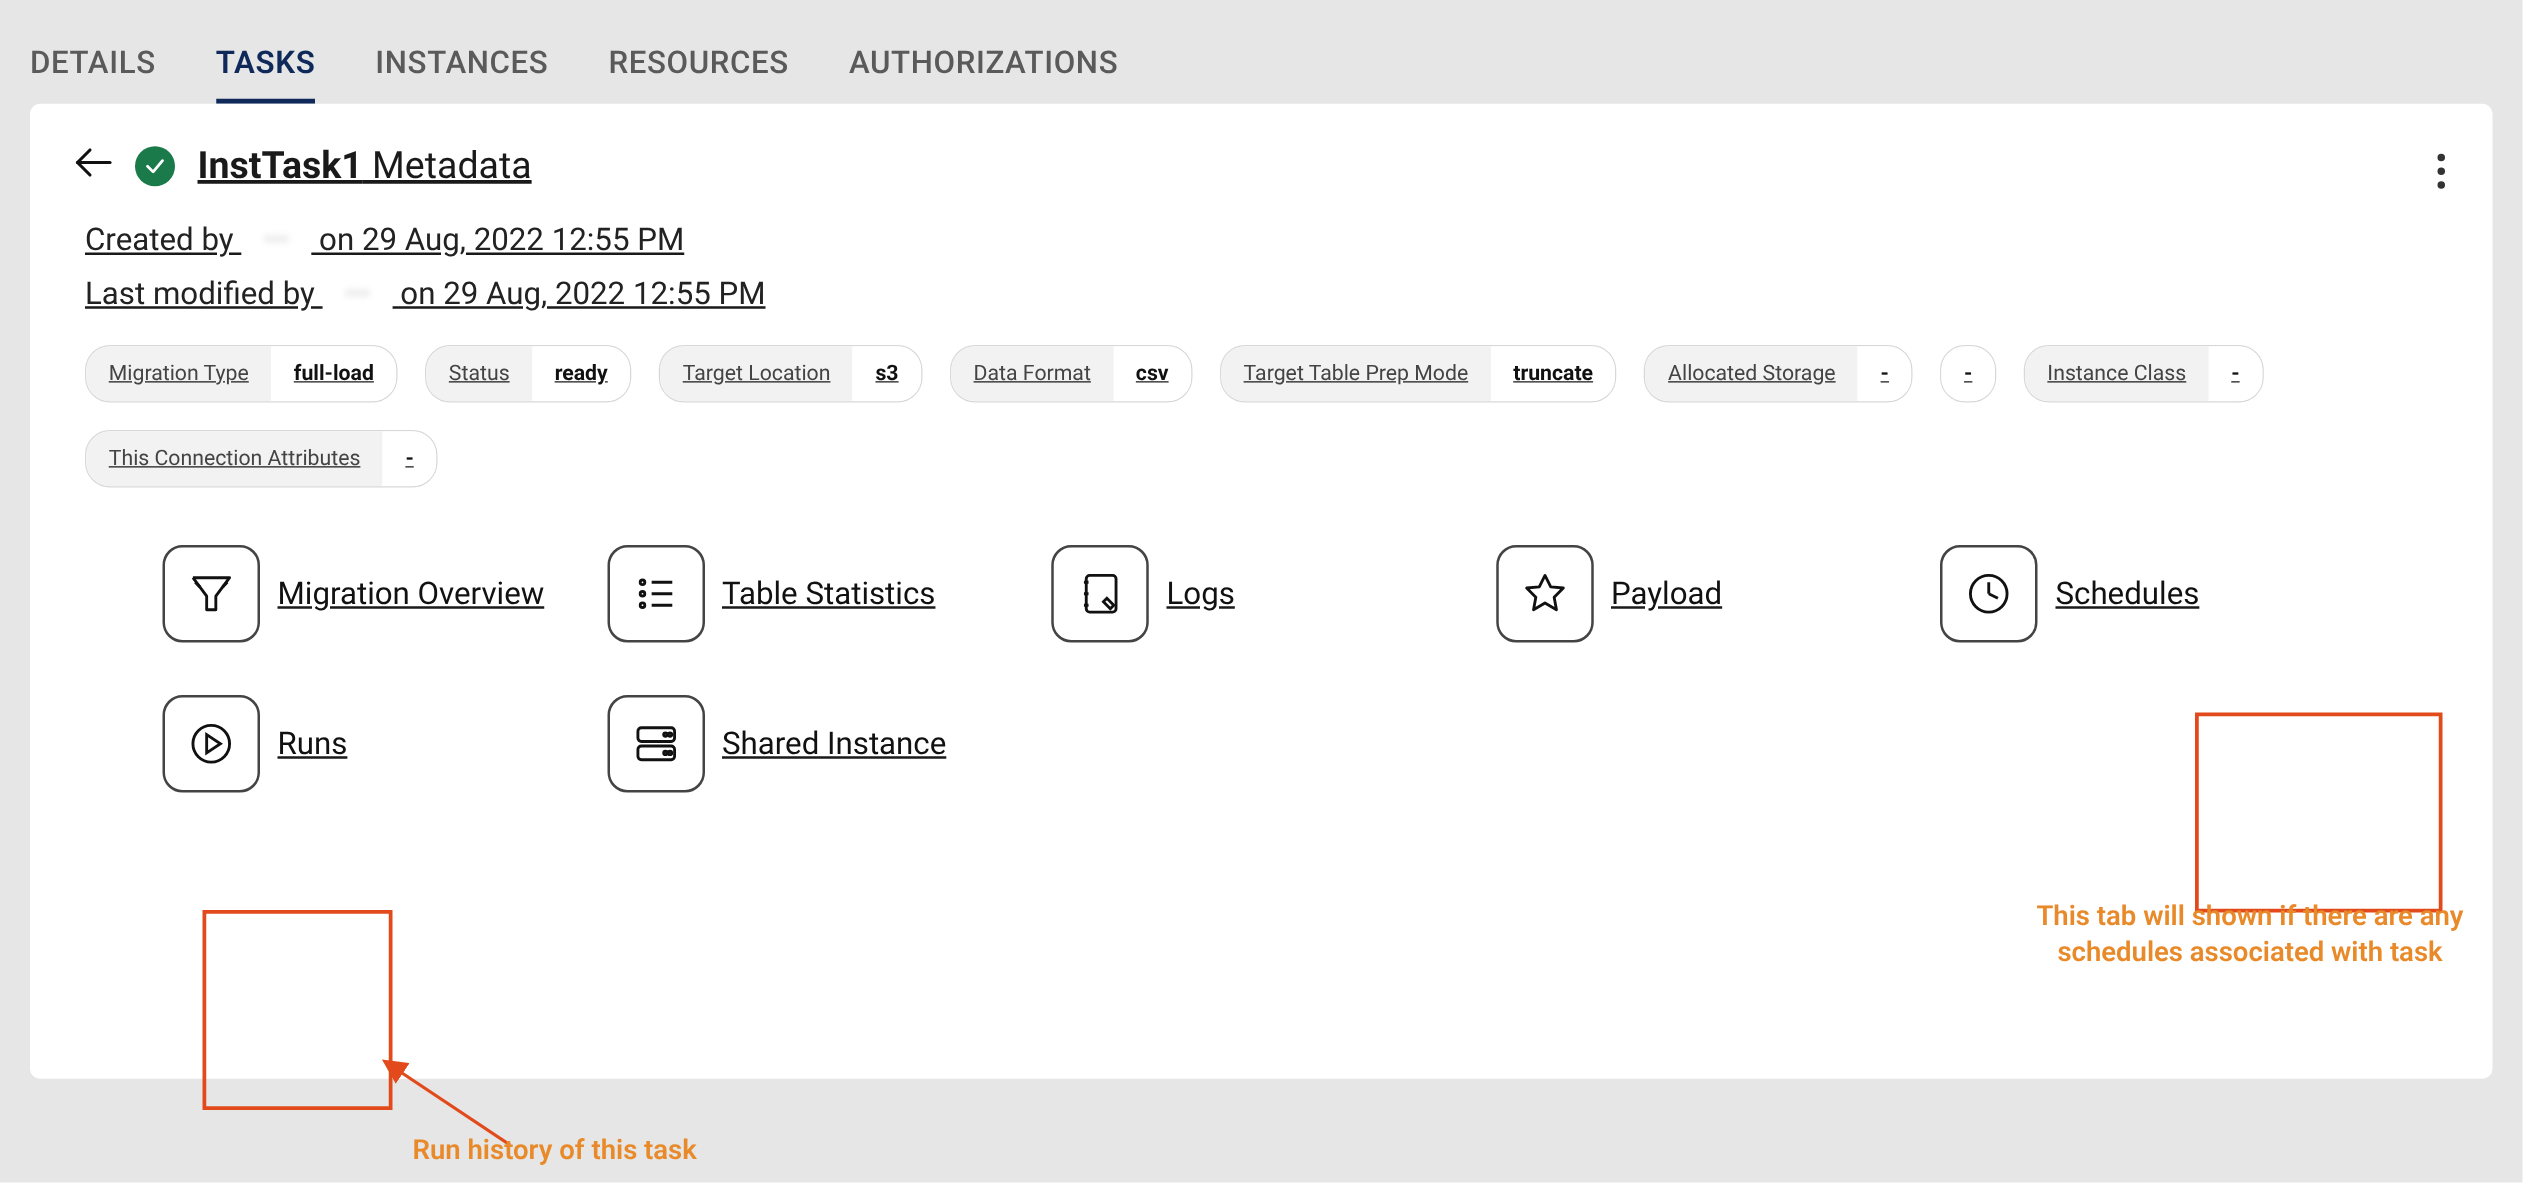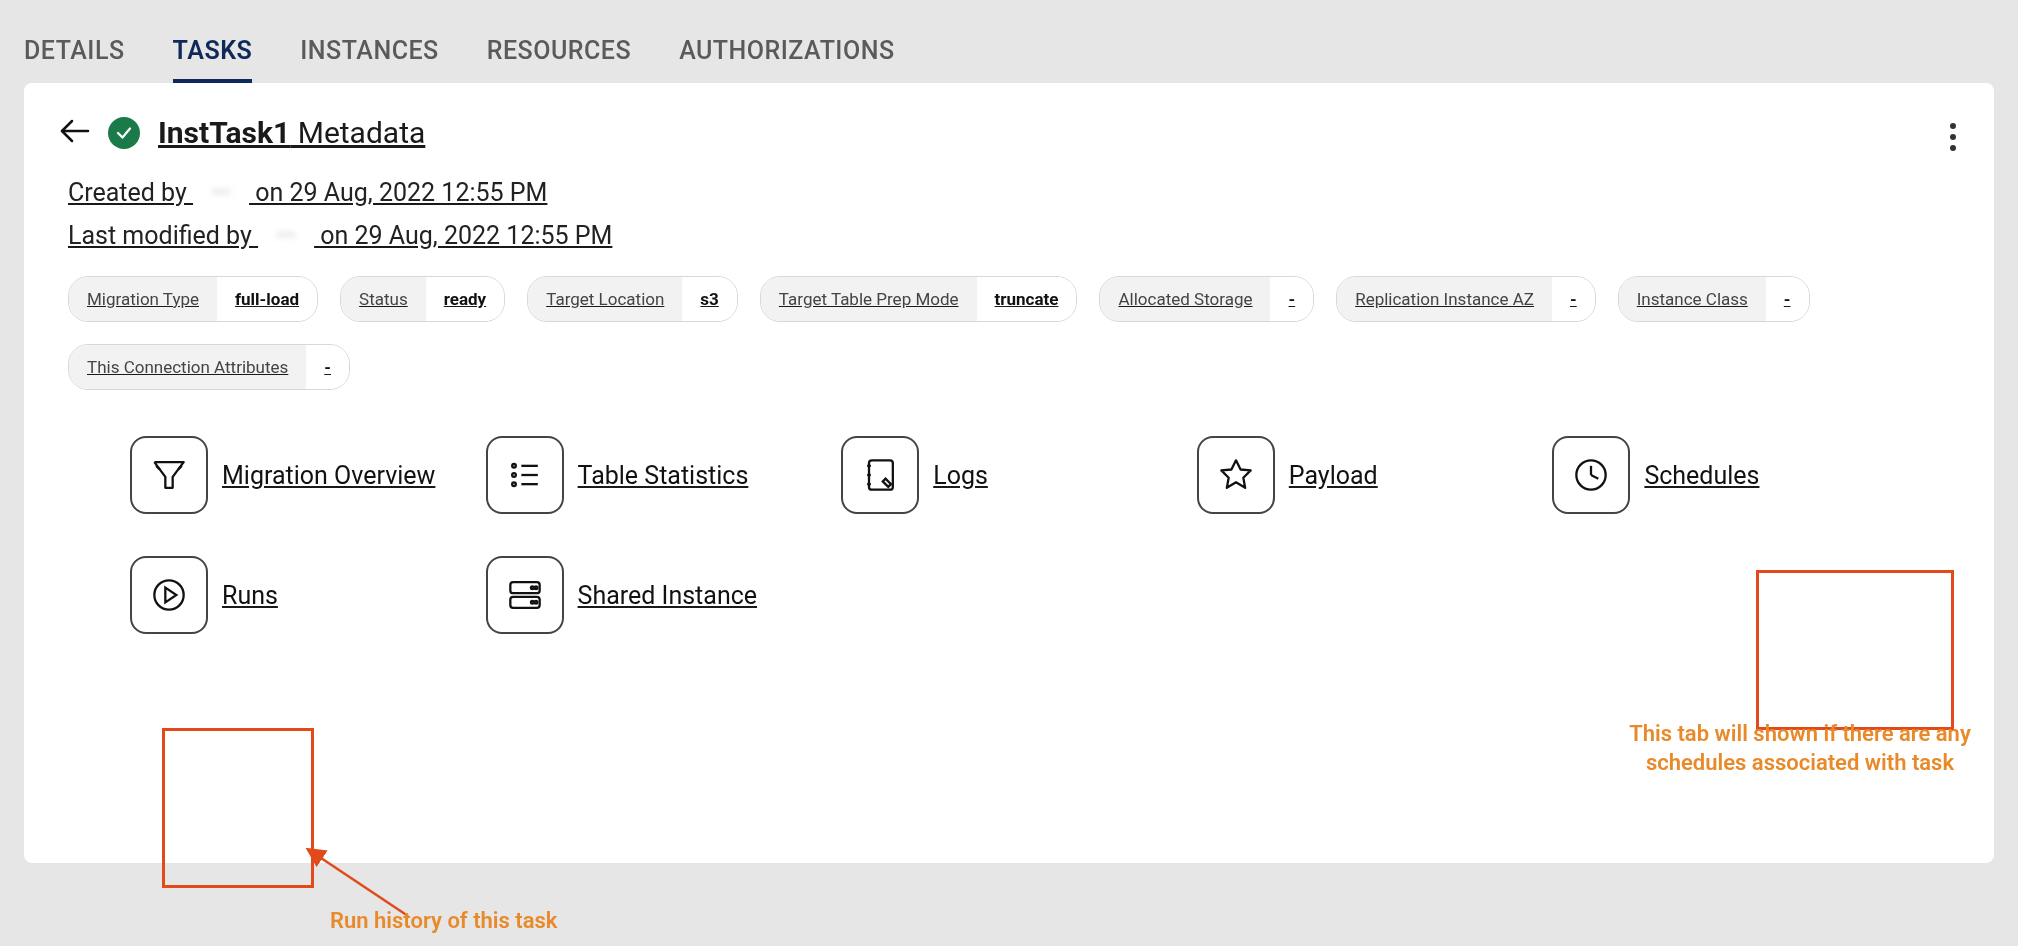--- a/index.html
+++ b/index.html
@@ -220,29 +220,32 @@
     </div>
     <div class="pill">
       <span class="label">Status</span>
       <span class="value">ready</span>
     </div>
     <div class="pill">
       <span class="label">Target Location</span>
       <span class="value">s3</span>
     </div>
     <div class="pill">
+      <span class="label">Data Format</span>
+      <span class="value">csv</span>
+    </div>
+    <div class="pill">
       <span class="label">Target Table Prep Mode</span>
       <span class="value">truncate</span>
     </div>
     <div class="pill">
       <span class="label">Allocated Storage</span>
       <span class="value">-</span>
     </div>
     <div class="pill">
-      <span class="label">Replication Instance AZ</span>
       <span class="value">-</span>
     </div>
     <div class="pill">
       <span class="label">Instance Class</span>
       <span class="value">-</span>
     </div>
     <div class="pill">
       <span class="label">This Connection Attributes</span>
       <span class="value">-</span>
     </div>

